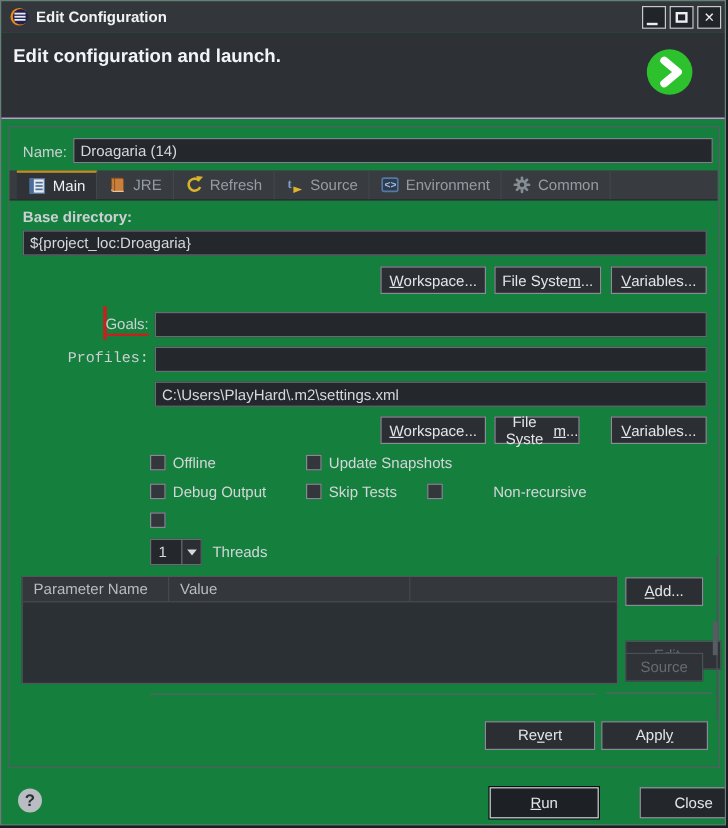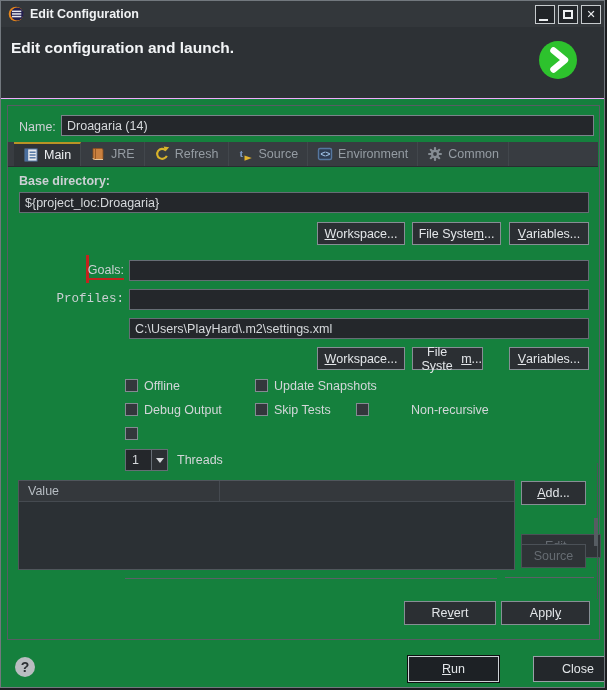--- a/index.html
+++ b/index.html
@@ -232,20 +232,21 @@
   <div class="spinner">
     <div class="spin-val">1</div>
     <div class="spin-btn">
       <span class="tri-down"></span>
     </div>
   </div>
   <span class="cb-label" style="left:176px; top:452px;">Threads</span>
 
   <div class="param-table">
     <div class="pt-header">
+      <div class="c1">Parameter Name</div>
       <div class="c2">Value</div>
       <div class="c3"></div>
     </div>
   </div>
 
   <div class="btn" style="left:520px; top:480px; width:65px; height:24px;"><u>A</u>dd...</div>
   <div class="btn disabled" style="left:520px; top:512px; width:80px; height:24px;margin-top:21px;">Edit...</div>
   <div class="btn disabled" style="left:520px; top:543px; width:65px; height:24px;">Source</div>
 
   <div class="sash" style="left:124px; top:577px; width:372px;"></div>

